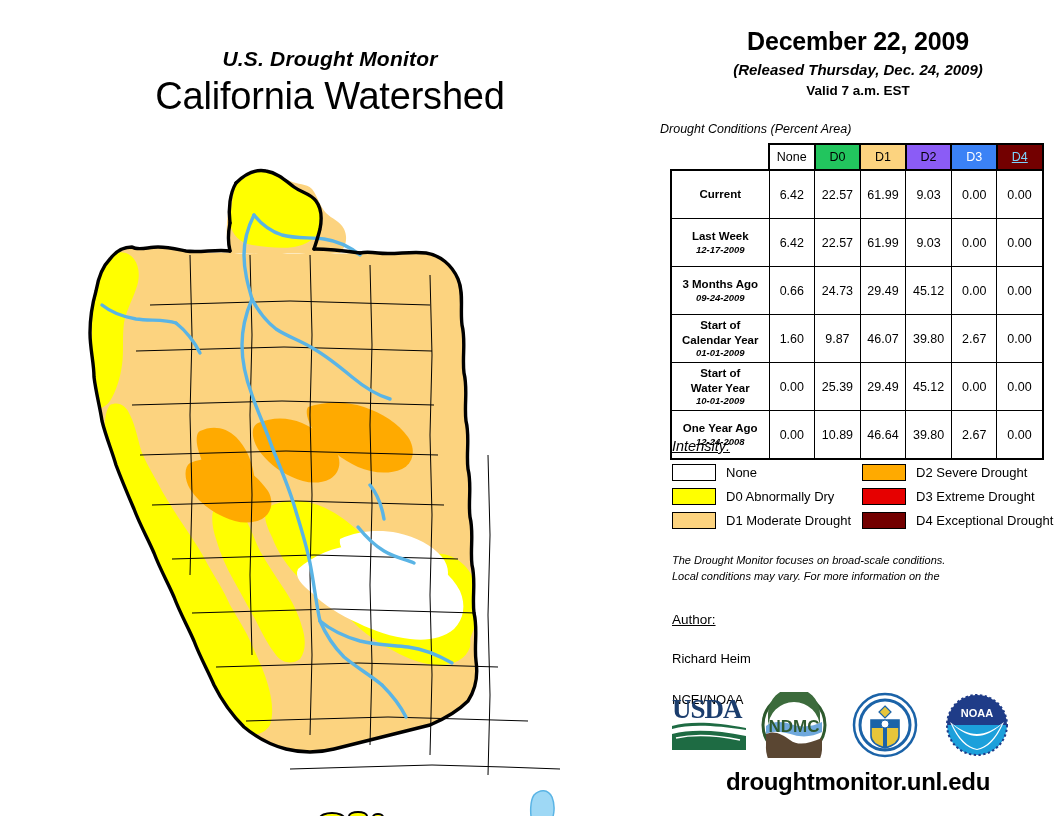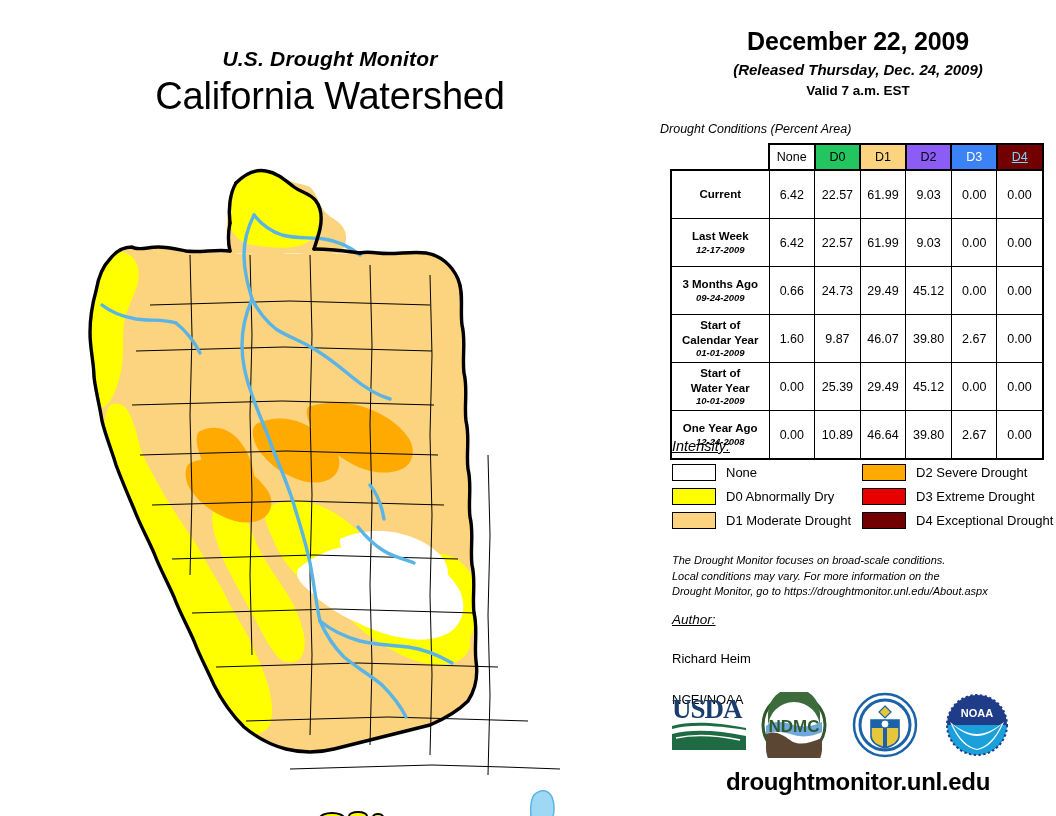--- a/index.html
+++ b/index.html
@@ -184,21 +184,20 @@
     font-style: italic;
     line-height: 1.42;
   }
   #author-block {
     position: absolute;
     left: 12px; top: 612px;
     width: 300px;
   }
   #author-heading {
     font-size: 13.5px;
-    font-style: italic;
     text-decoration: underline;
     margin-bottom: 8px;
   }
   .author-line {
     font-size: 13px;
     line-height: 1.42;
     margin-top: 23px;
   }
 
   
@@ -753,21 +752,20 @@
       <div class="legend-item">
         <span class="legend-swatch" style="background:#730000"></span>
         <span class="legend-label">D4 Exceptional Drought</span>
       </div>
     </div>
   </div>
 
   <div id="disclaimer">
     <div>The Drought Monitor focuses on broad-scale conditions.</div>
     <div>Local conditions may vary. For more information on the</div>
-    <div>Drought Monitor, go to https://droughtmonitor.unl.edu/About.aspx</div>
   </div>
 
   <div id="author-block">
     <div id="author-heading">Author:</div>
     <div class="author-line">Richard Heim</div>
     <div class="author-line">NCEI/NOAA</div>
   </div>
 
   <div id="logo-row">
 

